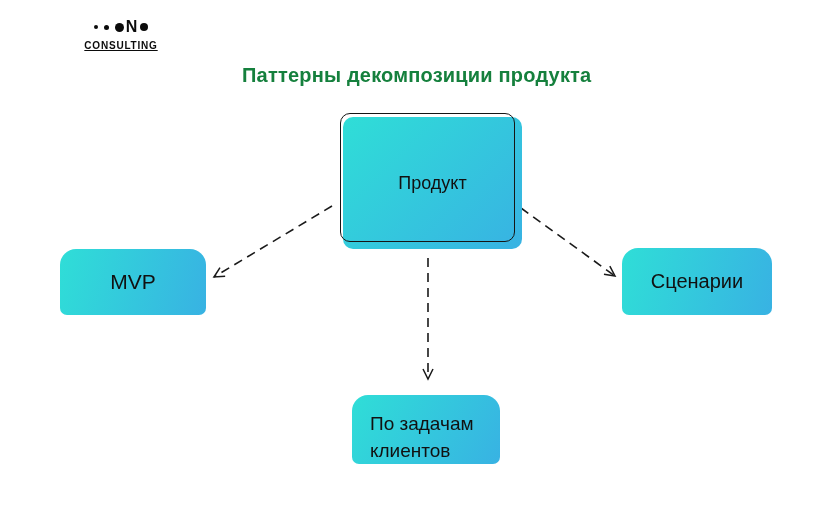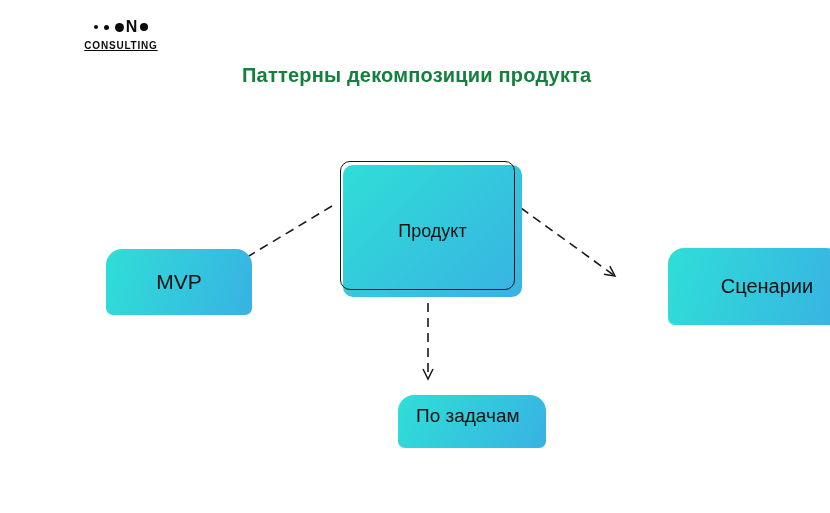--- a/index.html
+++ b/index.html
@@ -44,21 +44,21 @@
   .arrows{position:absolute;left:0;top:0;pointer-events:none;}
   .arrow-line{
     stroke:var(--arrow,#1a1a1a);
     stroke-width:1.6;
     stroke-dasharray:9 6;
     fill:none;
   }
   .arrow-head{stroke:var(--arrow,#1a1a1a);stroke-width:1.5;fill:none;}
 
   
-  .center-node{position:absolute;left:340px;top:113px;width:143px;height:129px;margin-top:48px;}
+  .center-node{position:absolute;left:340px;top:113px;width:143px;height:129px;}
   .center-fill{
     position:absolute;left:3px;top:4px;width:179px;height:132px;
     background:linear-gradient(135deg,var(--grad-a,#2FDED7) 0%,var(--grad-b,#38B2E3) 100%);
     border-radius:10px;
     display:flex;flex-direction:column;align-items:center;justify-content:center;
     font-size:18px;line-height:27px;color:#111;
   }
   .center-outline{
     position:absolute;left:0;top:0;width:175px;height:129px;
     border:1.6px solid var(--ink,#151515);
@@ -66,29 +66,28 @@
     box-sizing:border-box;
   }
 
   
   .node{
     position:absolute;
     background:linear-gradient(105deg,var(--grad-a,#2FDED7) 0%,var(--grad-b,#38B2E3) 100%);
     border-radius:16px 16px 7px 7px;
     display:flex;align-items:center;justify-content:center;
     color:#111;
-    margin-left:46px;
   }
   .node-mvp{left:60px;top:249px;width:146px;height:66px;font-size:21px;}
-  .node-scenarios{left:622px;top:248px;width:150px;height:77px;font-size:20px;padding-left:24px;}
+  .node-scenarios{left:622px;top:248px;width:150px;height:67px;font-size:20px;}
   .node-tasks{
-    left:352px;top:395px;width:148px;height:53px;
+    left:352px;top:395px;width:148px;height:69px;
     background:linear-gradient(120deg,var(--grad-a,#2FDED7) 0%,var(--grad-b,#38B2E3) 100%);
     flex-direction:column;align-items:flex-start;justify-content:flex-start;
-    box-sizing:border-box;padding:7px 0 0 18px;
+    box-sizing:border-box;padding:15px 0 0 18px;
     font-size:19px;line-height:27px;
   }
 </style>
 </head>
 <body>
 
 <div class="canvas">
 
   <div class="logo">
     <div class="logo-dots">
@@ -124,15 +123,16 @@
   <div class="node node-mvp">
     <span>MVP</span>
   </div>
 
   <div class="node node-scenarios">
     <span>Сценарии</span>
   </div>
 
   <div class="node node-tasks">
     <span>По задачам</span>
+    <span>клиентов</span>
   </div>
 
 </div>
 
 </body></html>

